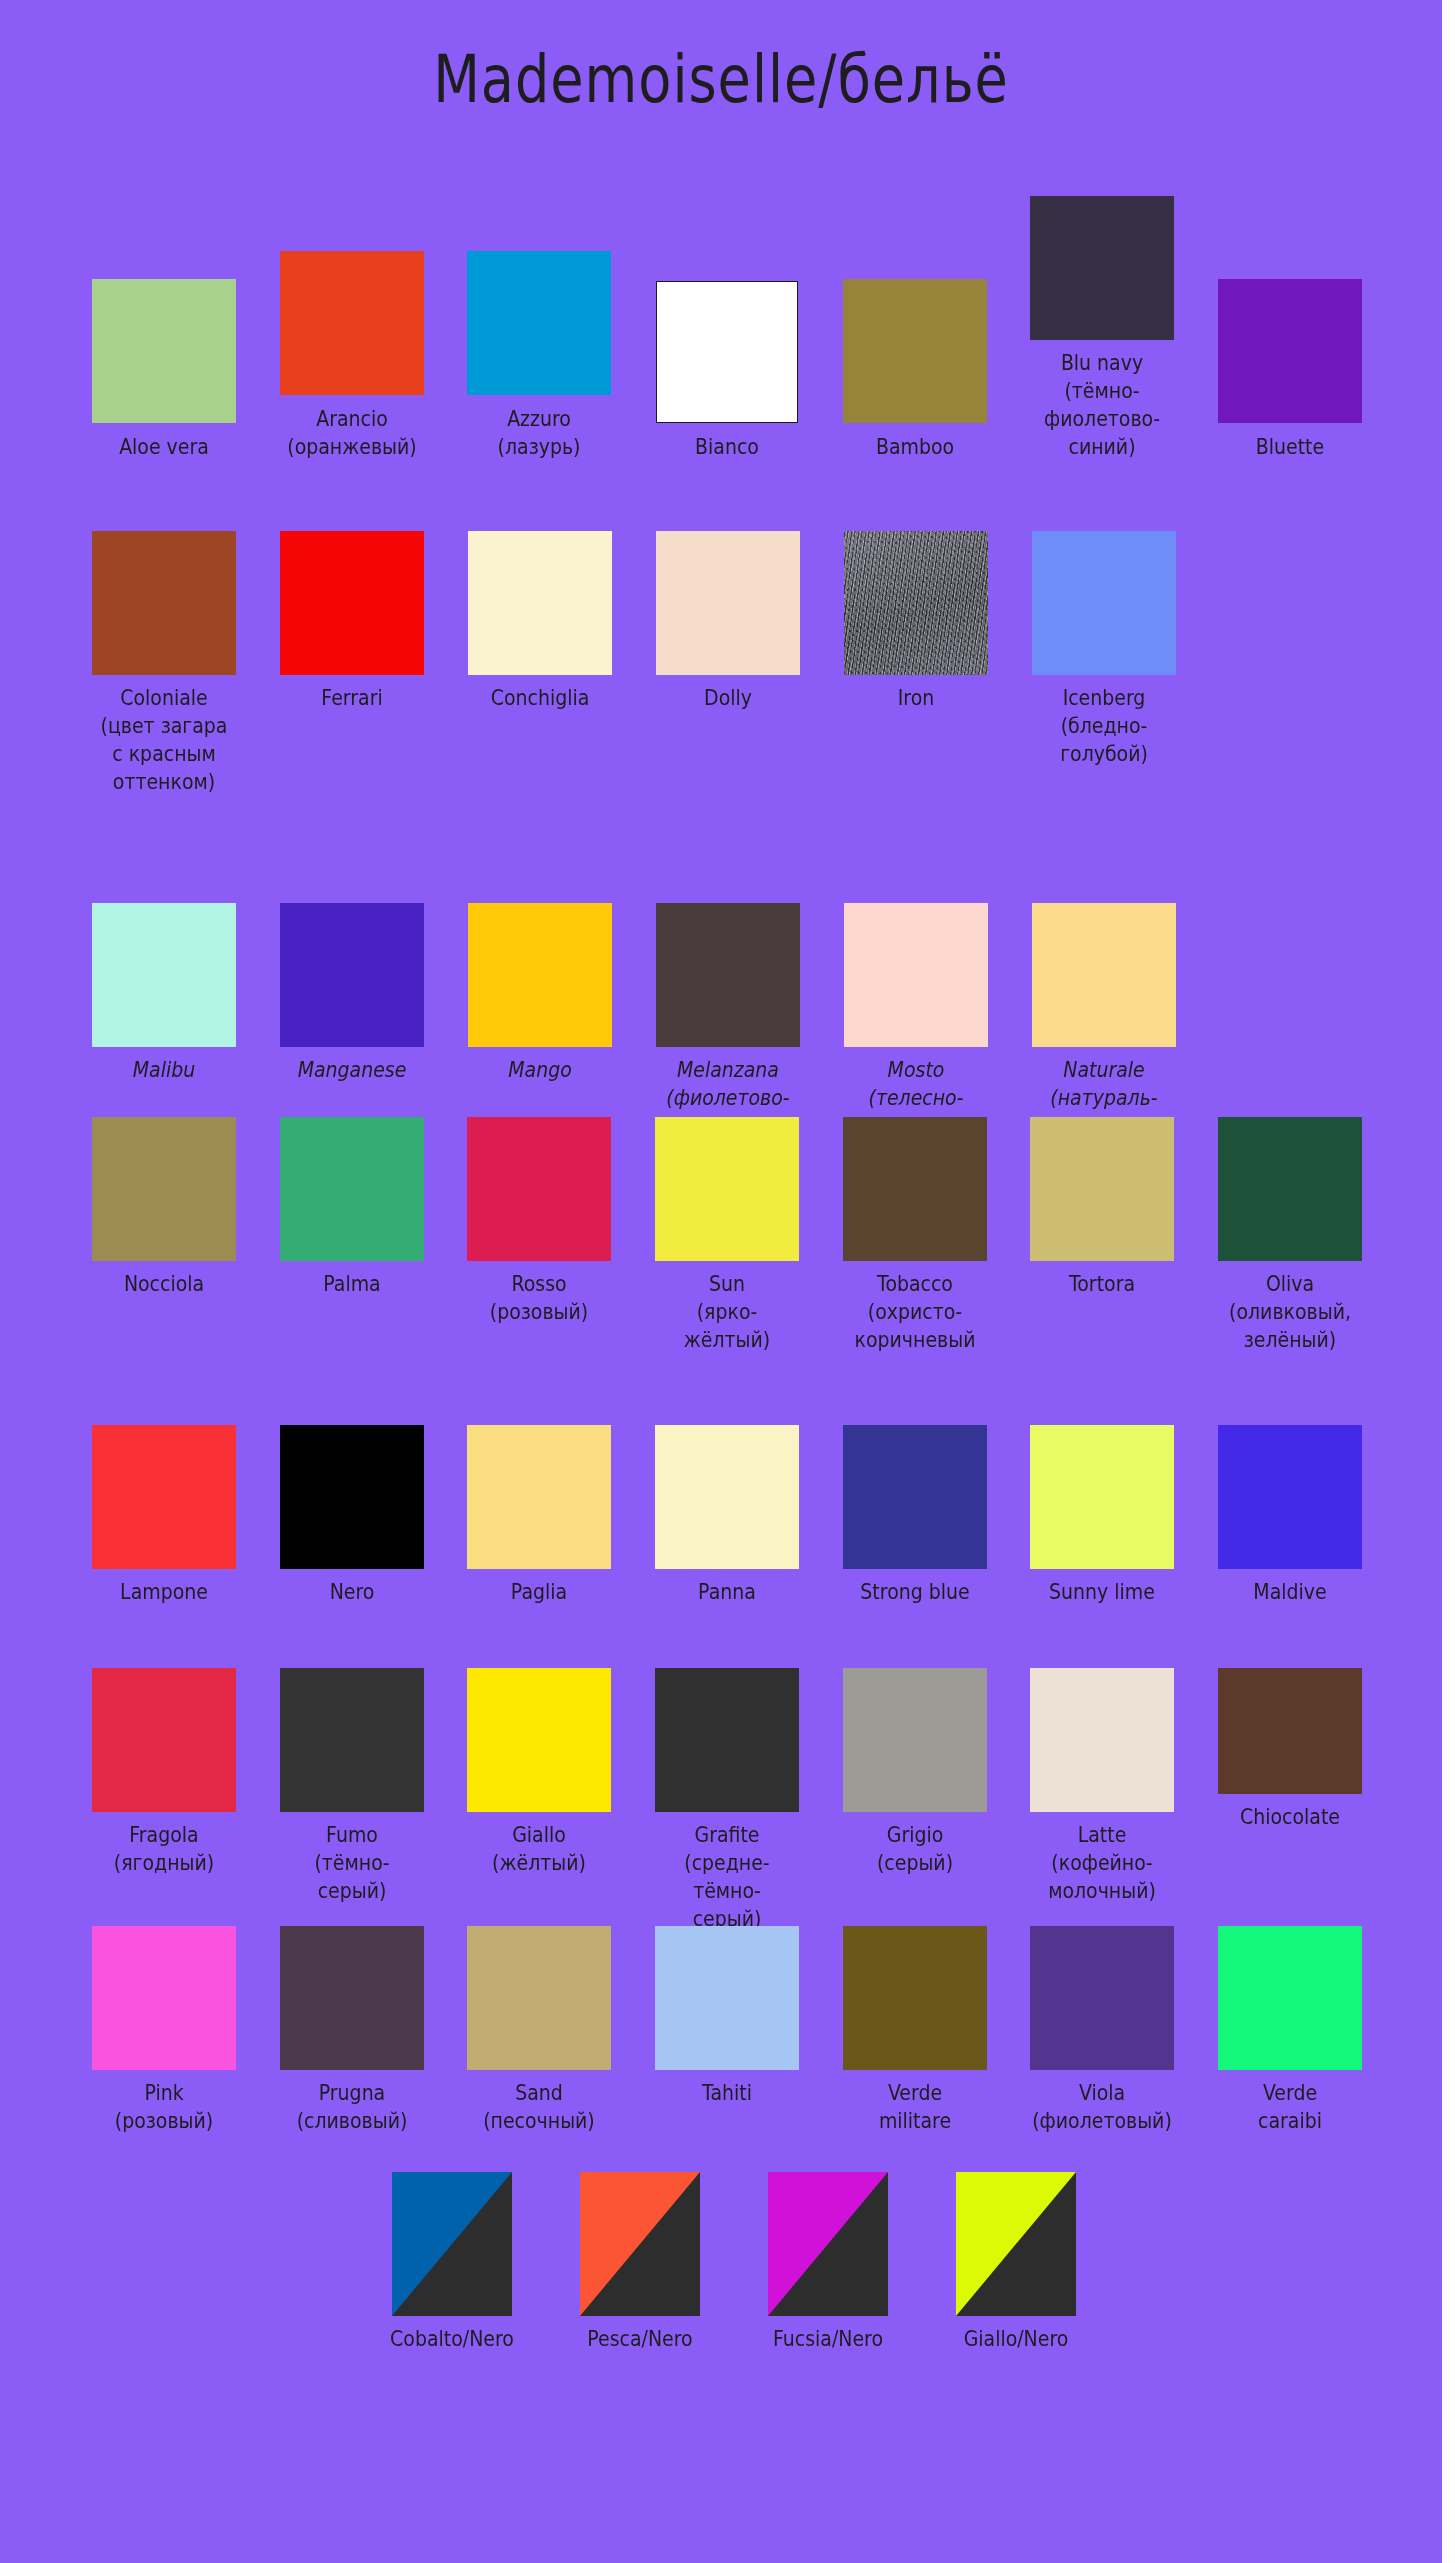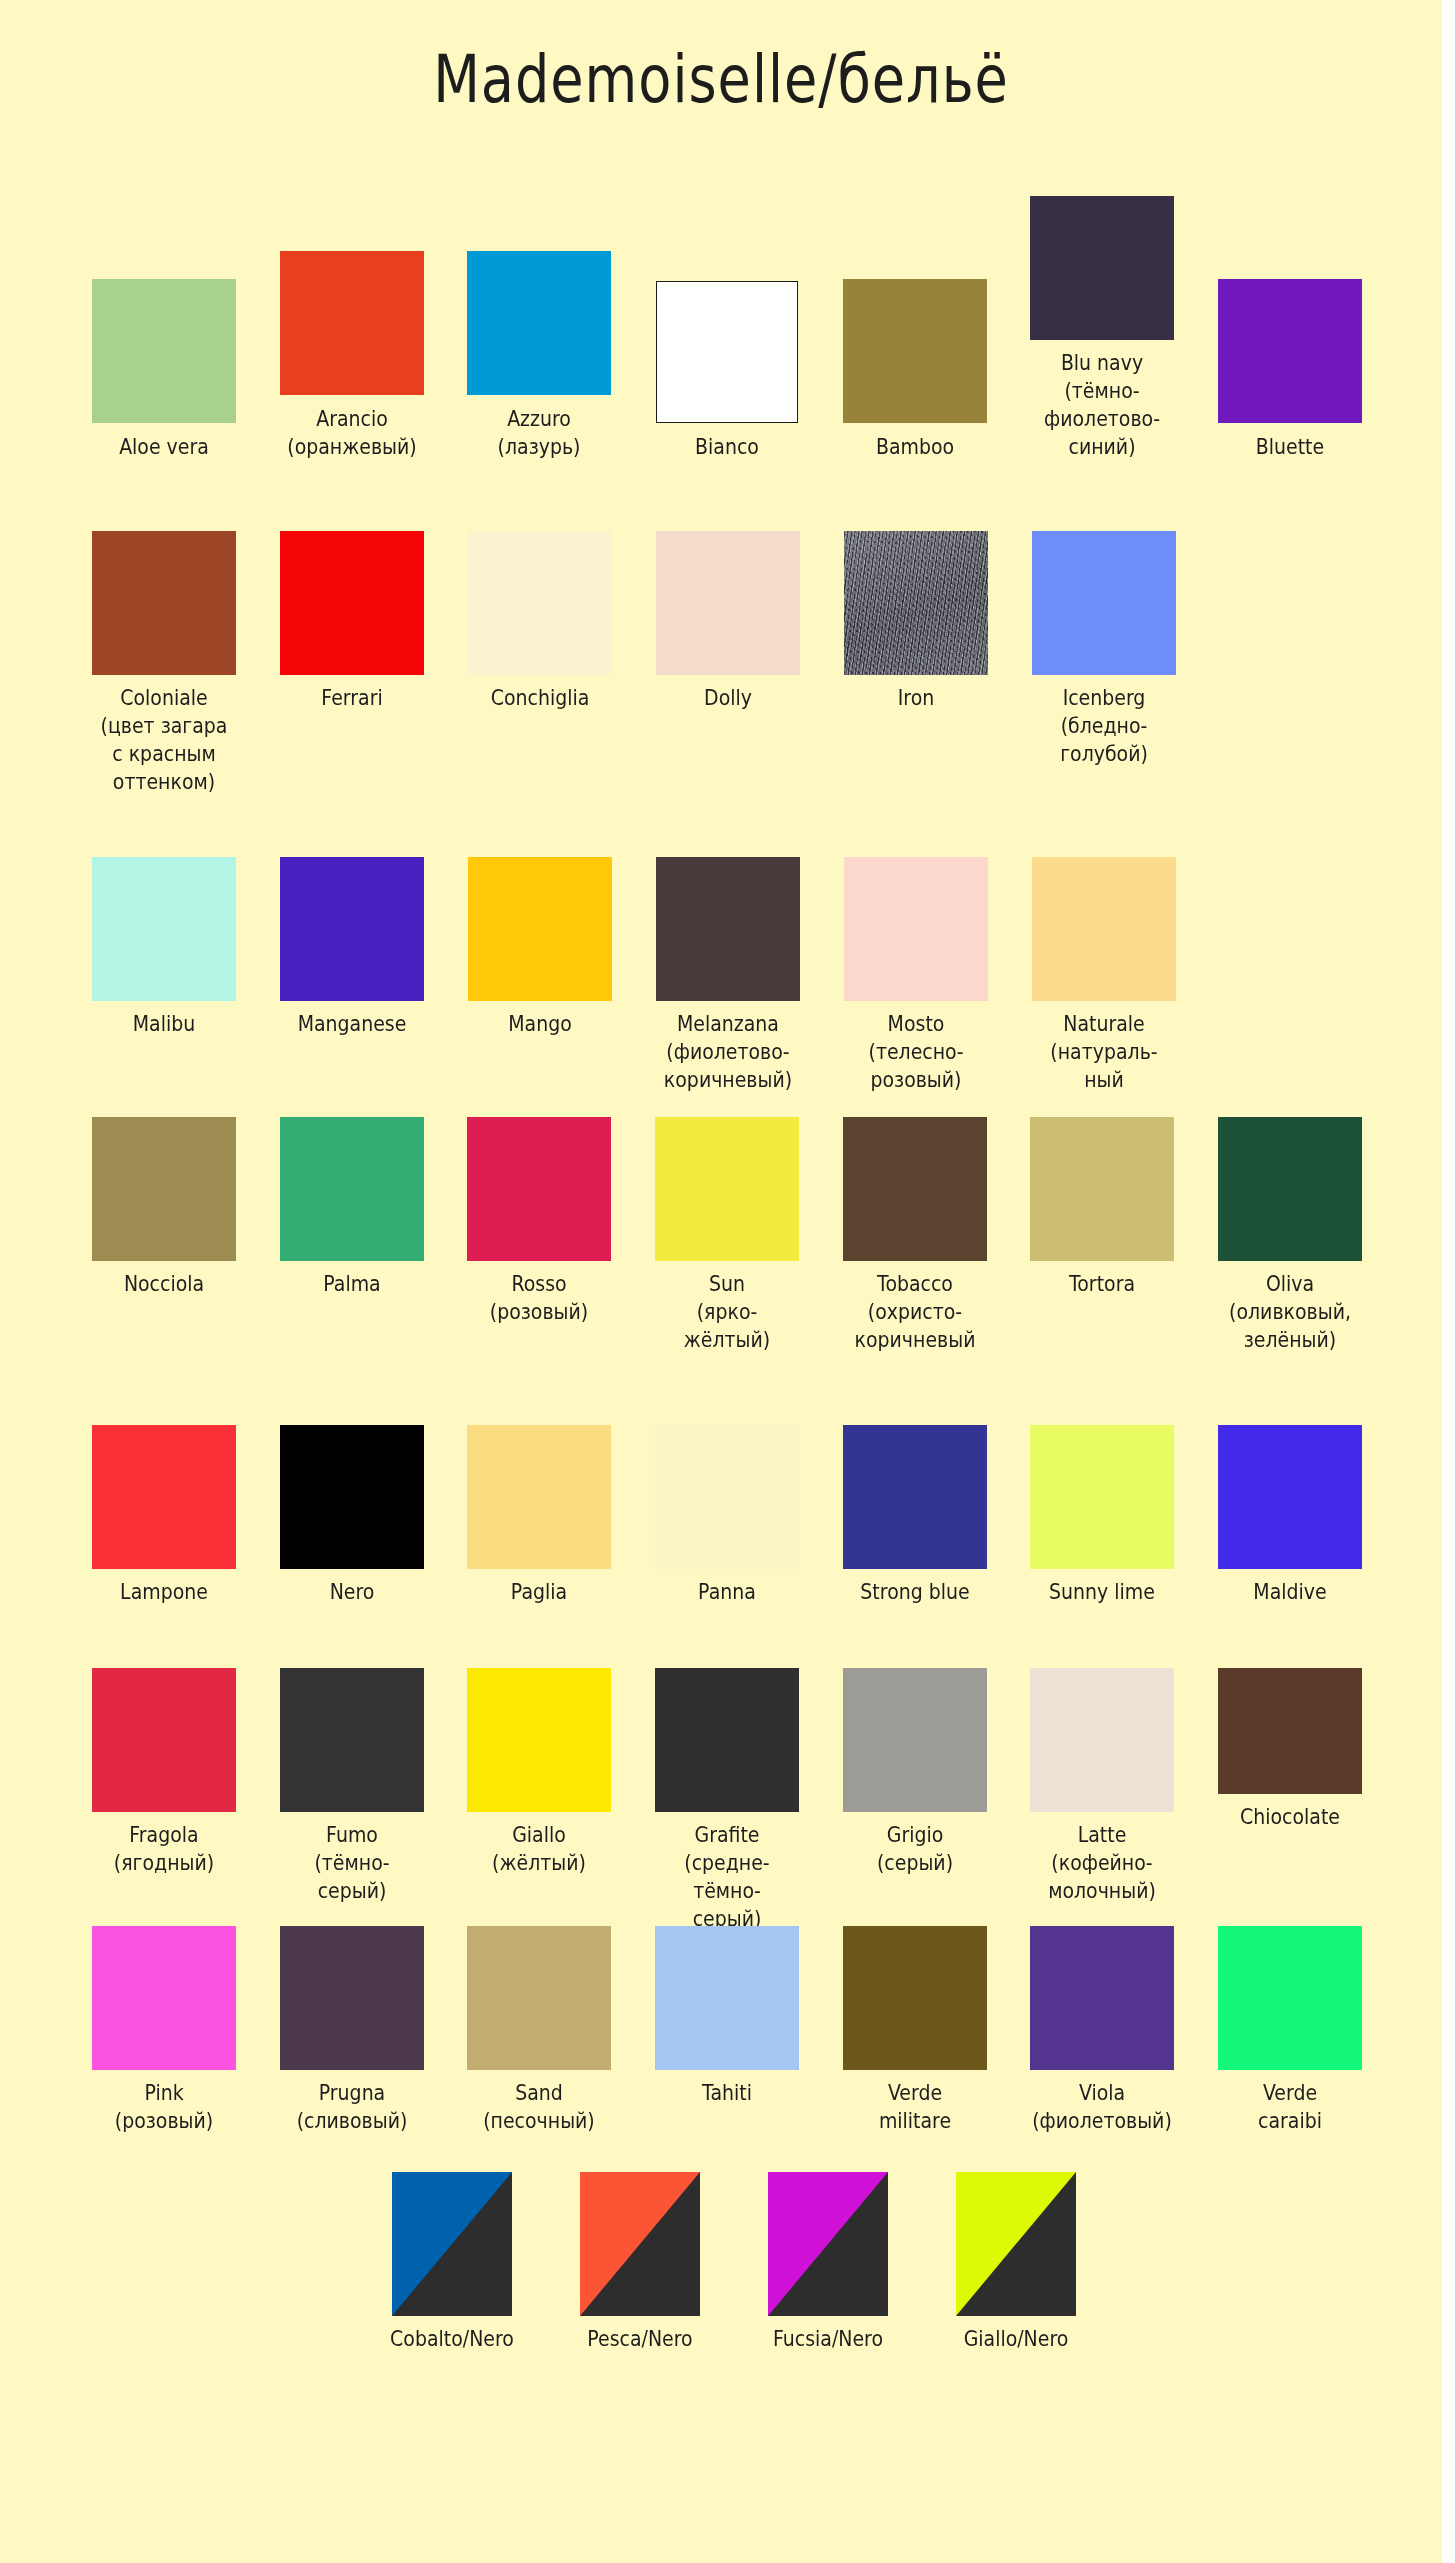--- a/index.html
+++ b/index.html
@@ -10,21 +10,21 @@
     width: 1455px;
     height: 2563px;
     font-family: "DejaVu Sans", sans-serif;
     position: relative;
     overflow: hidden;
   }
   .page {
     position: relative;
     width: 1442px;
     height: 2563px;
-    background: #fef9c3;
+    background: #8b5cf6;
   }
 
   
   .title {
     position: absolute;
     left: 0; right: 0;
     top: 41px;
     text-align: center;
     font-family: "DejaVu Sans", sans-serif;
     font-size: 66px;
@@ -180,21 +180,21 @@
           <div class="swatch iron"></div>
           <div class="caption">Iron</div>
         </div>
         <div class="cell">
           <div class="swatch" style="background: rgb(110, 141, 249);"></div>
           <div class="caption">Icenberg
 (бледно-
 голубой)</div>
         </div>
       </div>
-      <div class="row" style="top: 857px;">
+      <div class="row" style="top: 903px; font-style: italic;">
         <div class="cell">
           <div class="swatch" style="background: rgb(179, 245, 228);"></div>
           <div class="caption">Malibu</div>
         </div>
         <div class="cell">
           <div class="swatch" style="background: rgb(72, 33, 195);"></div>
           <div class="caption">Manganese</div>
         </div>
         <div class="cell">
           <div class="swatch" style="background: rgb(255, 200, 8);"></div>

